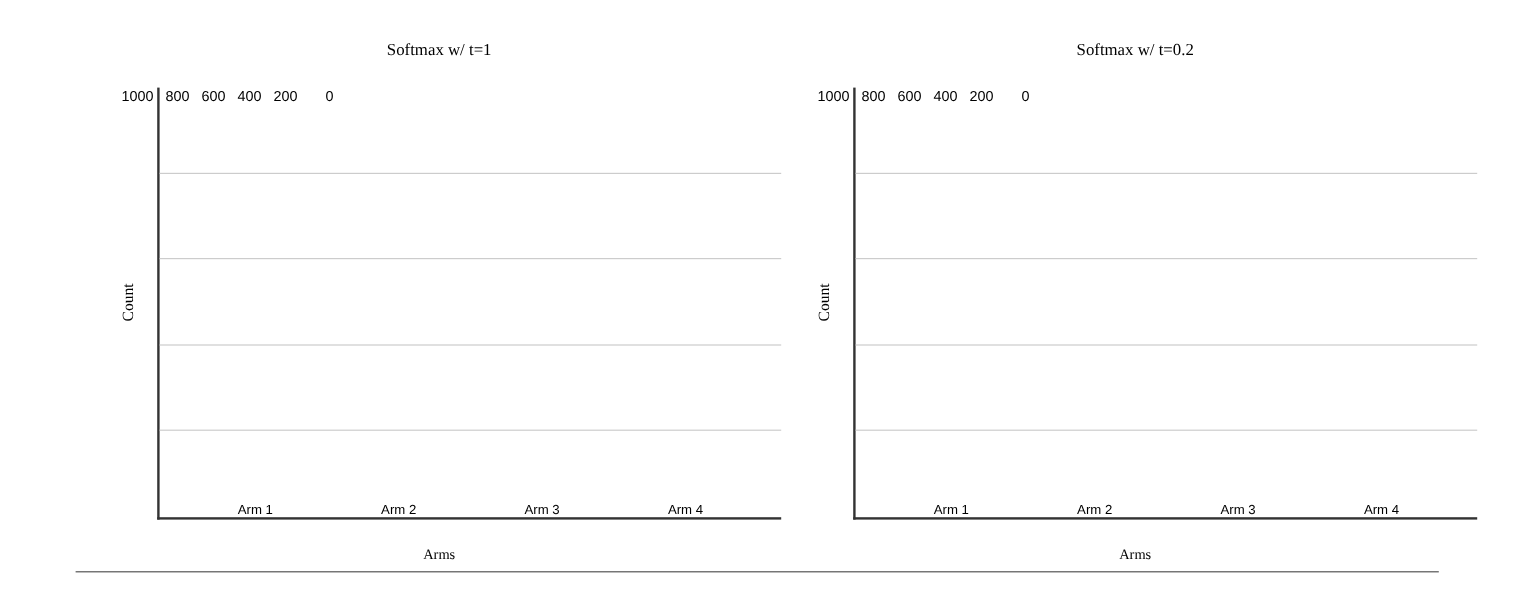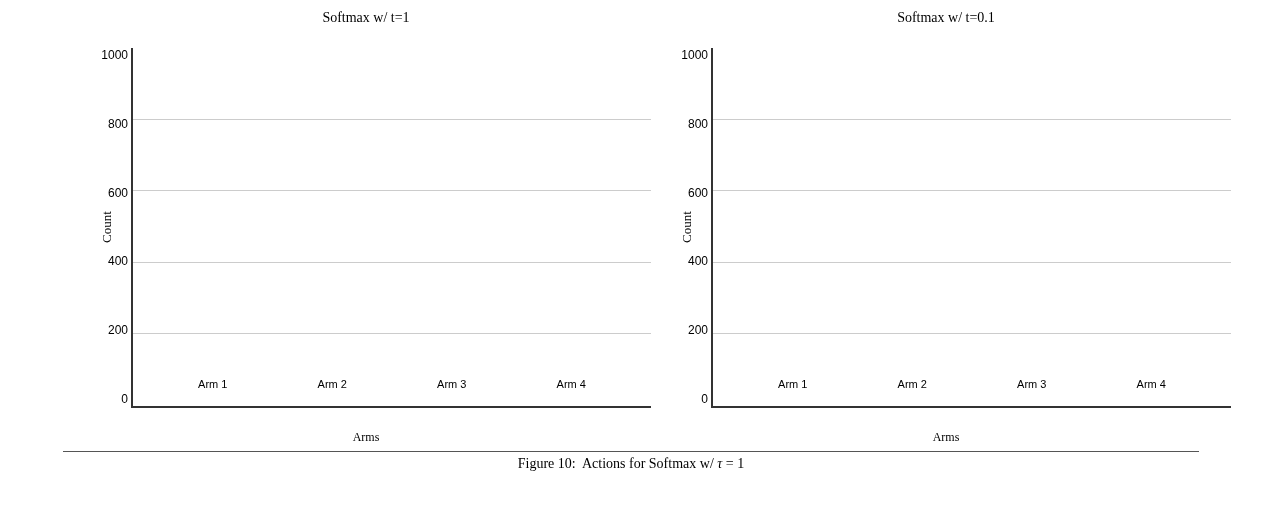--- a/index.html
+++ b/index.html
@@ -59,32 +59,32 @@
       font-family: 'Times New Roman', Times, serif;
       margin-top: 22px;
       margin-left: 50px;
     }
     .y-ticks {
       position: absolute;
       left: -35px;
       top: 0;
       height: 100%;
       display: flex;
-      flex-direction: column;
+      flex-direction: row;
       justify-content: space-between;
     }
     .y-tick {
       font-size: 12px;
       font-family: Arial, sans-serif;
       text-align: right;
       width: 30px;
     }
     .bars-container {
       position: absolute;
-      bottom: 16px;
+      bottom: 0;
       left: 0;
       width: 100%;
       height: 100%;
       display: flex;
       align-items: flex-end;
       justify-content: space-evenly;
       padding: 0 20px;
     }
     .bar-group {
       display: flex;
@@ -127,21 +127,21 @@
       position: absolute;
       left: 0;
       width: 100%;
       height: 1px;
       background: #ccc;
     }
   </style>
 </head>
 <body>
 
-<div style="width:1262px; height:506px; display:flex; flex-direction:column; align-items:center; justify-content:flex-start; background:#fff;">
+<div style="width:1262px; height:506px; display:flex; flex-direction:column; align-items:center; justify-content:center; background:#fff;">
 
   <div class="figures-container">
 
     <div class="figure-block">
       <div class="chart-title">Softmax w/ t=1</div>
       <div style="position:relative; margin-left:50px;">
         <div class="chart-area">
 
           <span class="y-axis-label">Count</span>
 
@@ -176,21 +176,21 @@
               <div class="bar" style="height: 15.5%; background-color:#1111cc;"></div>
               <div class="bar-label">Arm 4</div>
             </div>
           </div>
         </div>
         <div class="x-axis-label" style="margin-left:0;">Arms</div>
       </div>
     </div>
 
     <div class="figure-block">
-      <div class="chart-title">Softmax w/ t=0.1</div>
+      <div class="chart-title">Softmax w/ t=0.2</div>
       <div style="position:relative; margin-left:50px;">
         <div class="chart-area">
           <span class="y-axis-label">Count</span>
           <div class="y-ticks">
             <span class="y-tick">1000</span>
             <span class="y-tick">800</span>
             <span class="y-tick">600</span>
             <span class="y-tick">400</span>
             <span class="y-tick">200</span>
             <span class="y-tick">0</span>
@@ -219,18 +219,15 @@
           </div>
         </div>
         <div class="x-axis-label" style="margin-left:0;">Arms</div>
       </div>
     </div>
 
   </div>
 
   <div class="divider-line"></div>
   <div class="captions-row">
-    <div class="caption">
-      <span>Figure 10:&nbsp; Actions for Softmax w/ <i>τ</i> = 1</span>
-    </div>
   </div>
 
 </div>
 
 </body></html>

